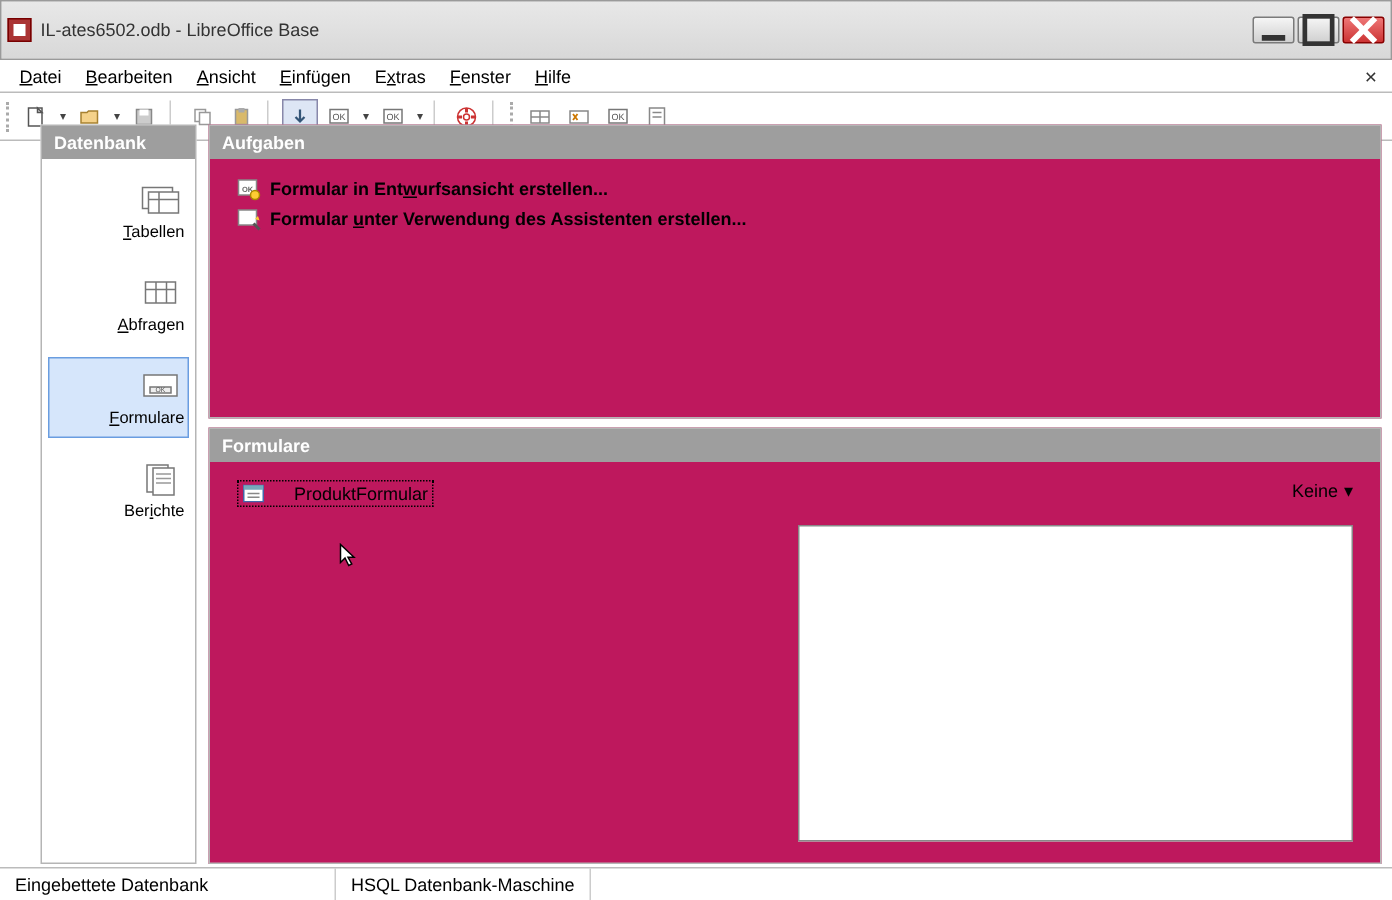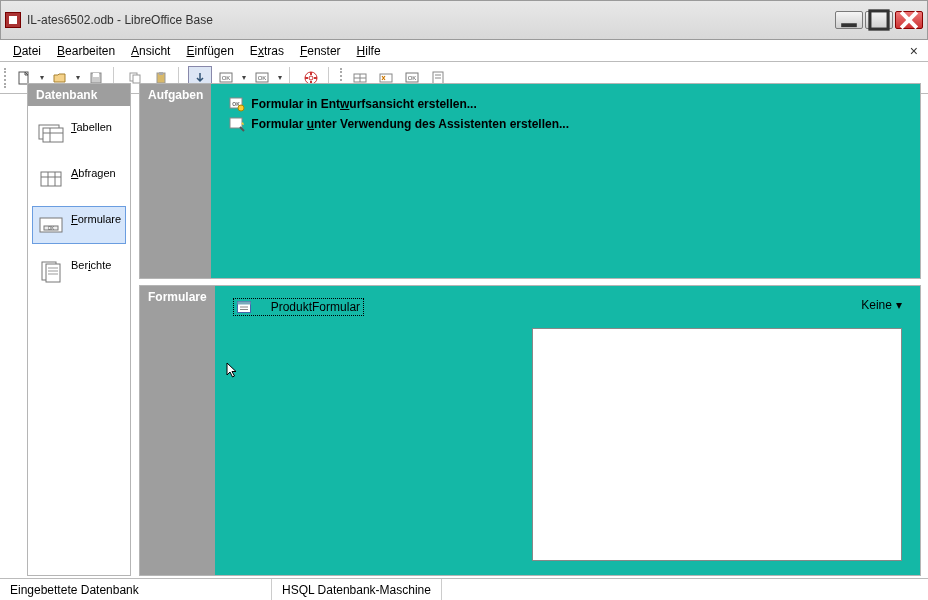--- a/index.html
+++ b/index.html
@@ -27,48 +27,48 @@
 .tbtn svg { width:16px; height:16px; }
 .tsep { width:5px; height:22px; border-left:1px solid #ccc; margin: 0 3px; display:flex; align-items:center; }
 .tsep::after{content:"";}
 .tdrop { width:8px; display:flex; align-items:center; justify-content:center; font-size:8px; color:#444; }
 
 
 .main { position:absolute; top:83px; left:7px; right:7px; bottom:24px; display:flex; gap:8px; }
 .sidebar { width:104px; border:1px solid #b5b5b5; background:#fff;margin-left:20px; }
 .panel-header { background:#9e9e9e; color:#fff; font-size:12px; font-weight:bold; padding:4px 8px; }
 .sidebar-items { padding: 8px 4px; display:flex; flex-direction:column; gap:8px; }
-.sb-item { display:flex; flex-direction:row; align-items:flex-start; gap:4px; padding:6px 2px; border:1px solid transparent; }
+.sb-item { display:flex; flex-direction:column; align-items:flex-end; gap:4px; padding:6px 2px; border:1px solid transparent; }
 .sb-item.selected { border:1px solid #6a9de0; background:#d6e6fb; }
 .sb-item .sb-icon { width:32px; height:24px; display:flex; align-items:center; justify-content:center; }
 .sb-item .sb-label { font-size:11px; color:#000; }
 .sb-item .sb-label .accel { text-decoration: underline; }
 
 .content { flex:1; display:flex; flex-direction:column; gap:6px; }
-.panel { border:1px solid #b5b5b5; background:#14b8a6; display:flex; flex-direction:row; }
+.panel { border:1px solid #b5b5b5; background:#be185d; display:flex; flex-direction:column; }
 .tasks-panel { height:196px; }
 .tasks-body { flex:1; display:flex; padding: 10px 18px; }
 .tasks-left { flex:1;font-weight:bold; }
 .task-link { display:flex; align-items:center; gap:6px; font-size:12px; color:#000; padding:2px 0; }
 .task-link .accel { text-decoration: underline; }
 .task-icon { width:16px; height:16px; display:flex; align-items:center; justify-content:center; }
 .tasks-right { width: 360px; }
 .desc-label { font-size:12px; font-weight:bold; }
 
 .forms-panel { flex:1; }
 .forms-body { flex:1; padding:12px 18px; position:relative; }
 .form-item { display:inline-flex; align-items:center; gap:20px; font-size:12px; border:1px dotted #000; padding:1px 3px; }
 .form-item .form-icon { width:14px; height:12px; }
 .view-opts { position:absolute; right:18px; top:12px; font-size:12px; display:flex; align-items:center; gap:4px; }
 .preview-box { position:absolute; right:18px; top:42px; bottom:14px; width:370px; border:1px solid #888; background:#fff; }
 
 
 .statusbar { position:absolute; left:0; right:0; bottom:0; height:22px; border-top:1px solid #bbb; display:flex; align-items:center; font-size:12px; }
 .status-cell { padding: 0 10px; border-right:1px solid #ccc; height:100%; display:flex; align-items:center; }
-.status-cell:first-child { width: 272px; }
+.status-cell:first-child { width: 224px; }
 .status-cell:nth-child(2){ flex:0 0 auto; }
 
 
 .cursor { position:absolute; width:14px; height:18px; pointer-events:none; z-index:999; }
 </style>
 </head>
 <body>
 
 <div class="titlebar">
   <div class="app-icon"></div>

